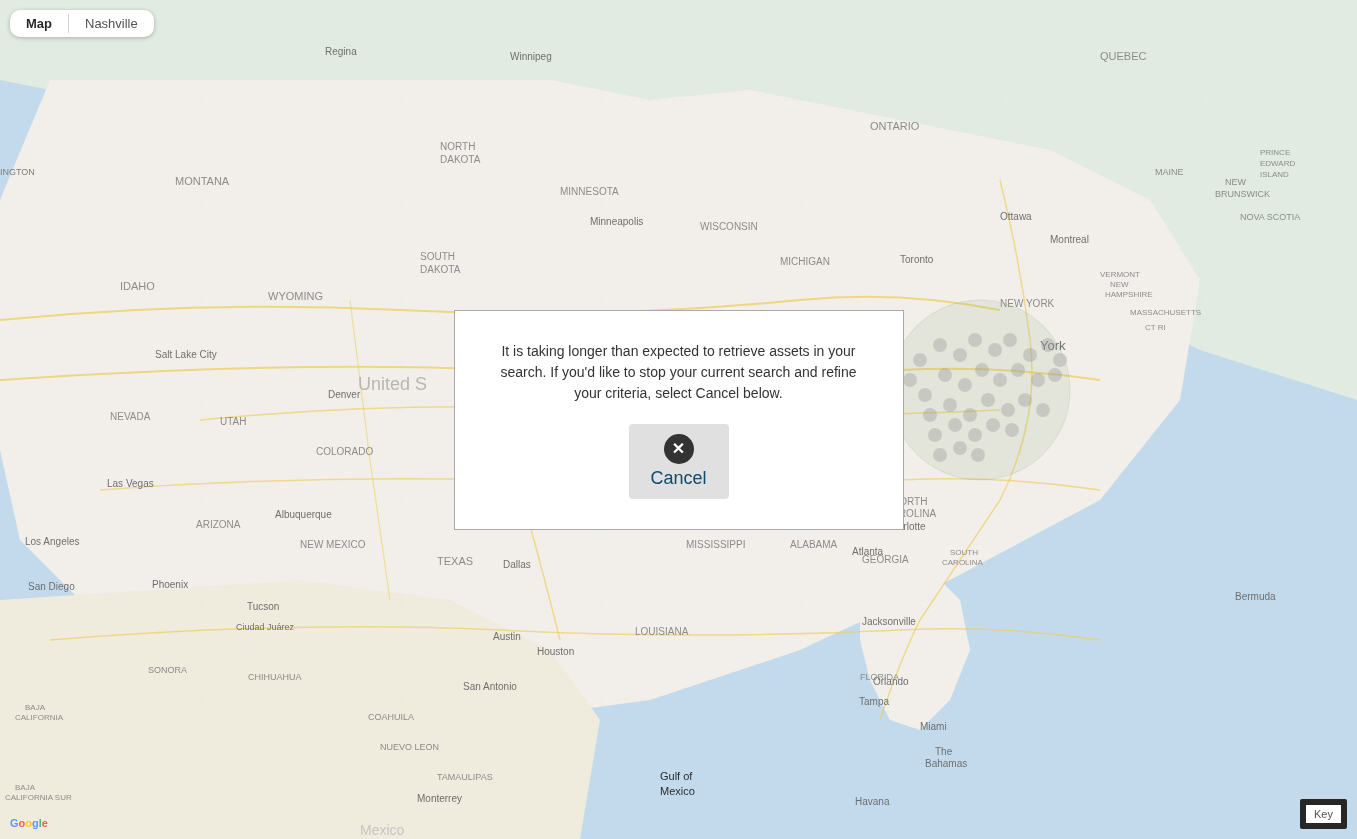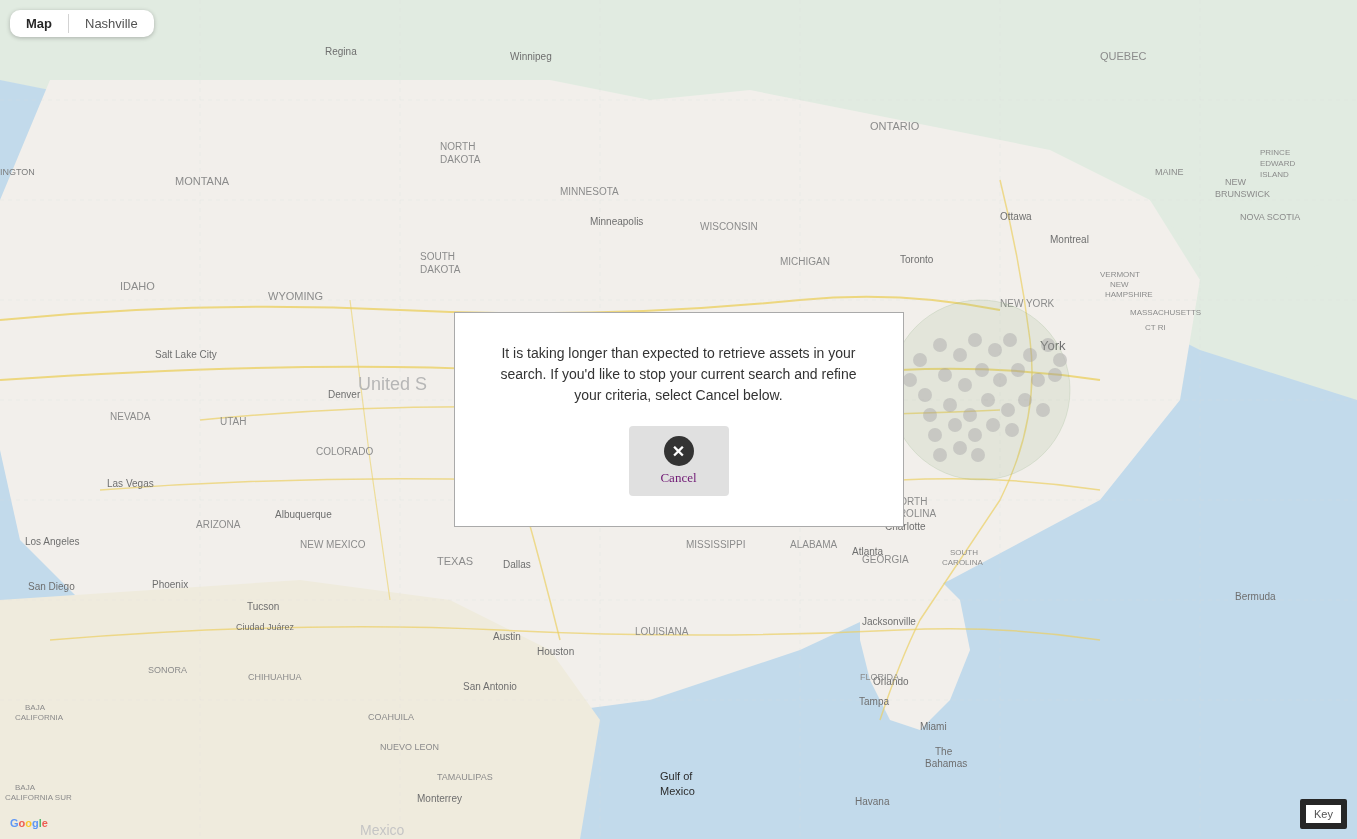--- a/index.html
+++ b/index.html
@@ -143,23 +143,22 @@
       border-radius: 50%;
       display: flex;
       align-items: center;
       justify-content: center;
       color: white;
       font-size: 16px;
       font-weight: bold;
     }
 
     .cancel-label {
-      font-size: 13px;
-      color: #701a75;
-      font-family: Liberation Serif, serif;
+      font-size: 18px;
+      color: #0c4a6e;
     }
   </style>
 </head>
 <body>
 
 <div id="map-container">
 
   <svg id="map-svg" viewBox="0 0 1357 839" xmlns="http://www.w3.org/2000/svg">
 
     <rect width="1357" height="839" fill="#b8d4e8"></rect>

